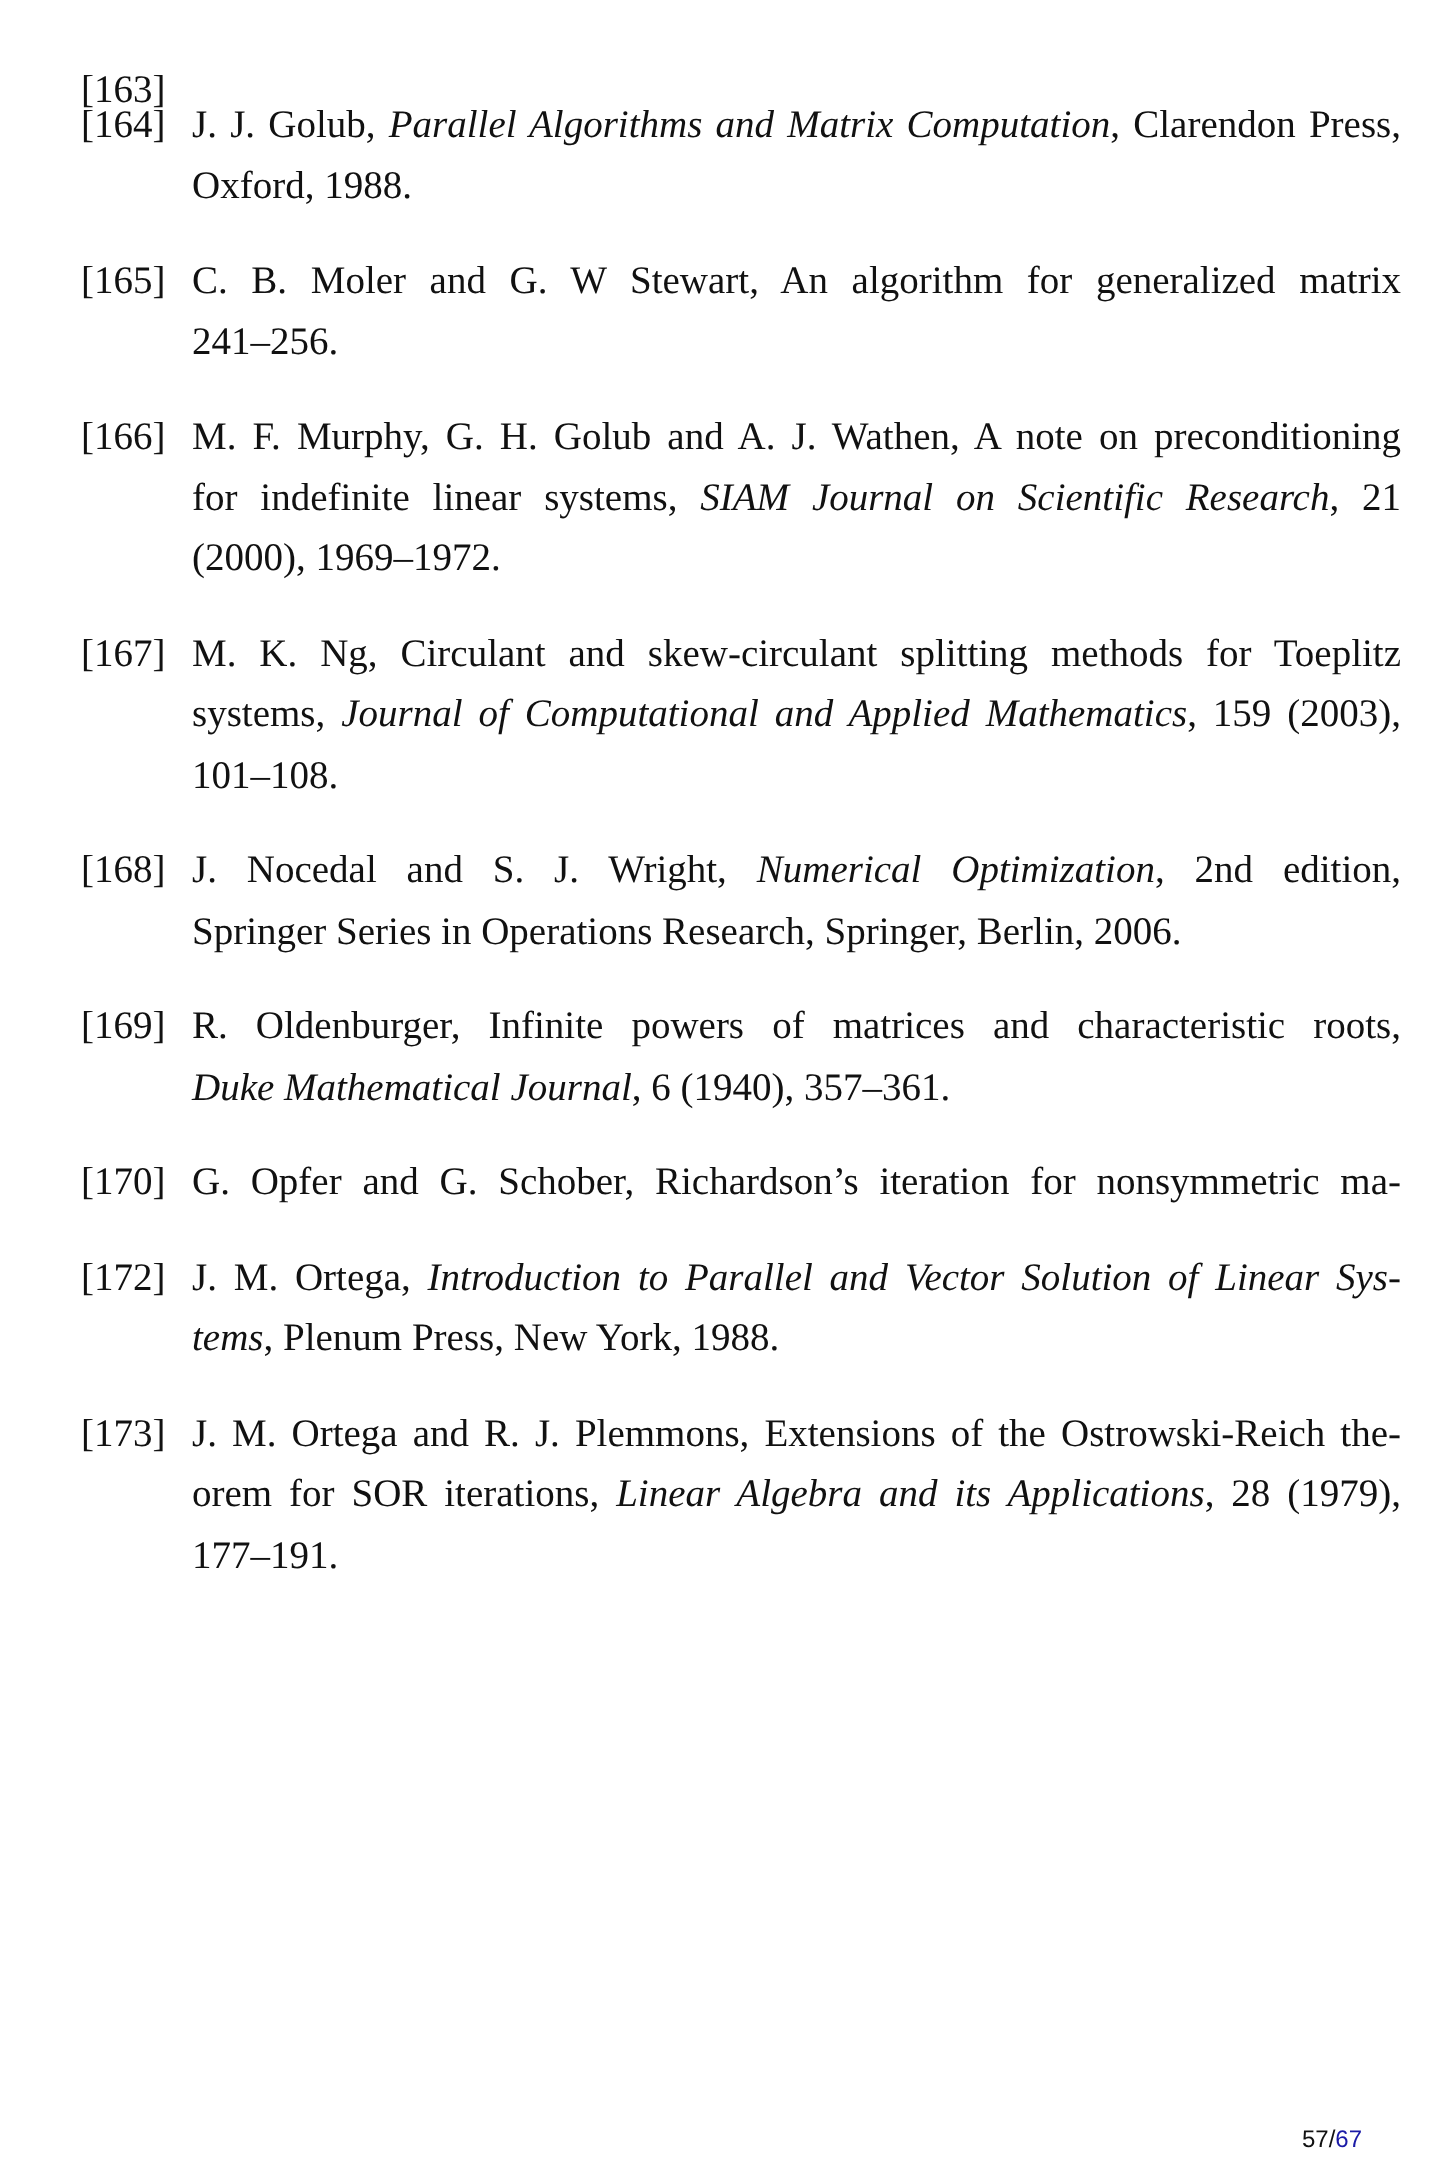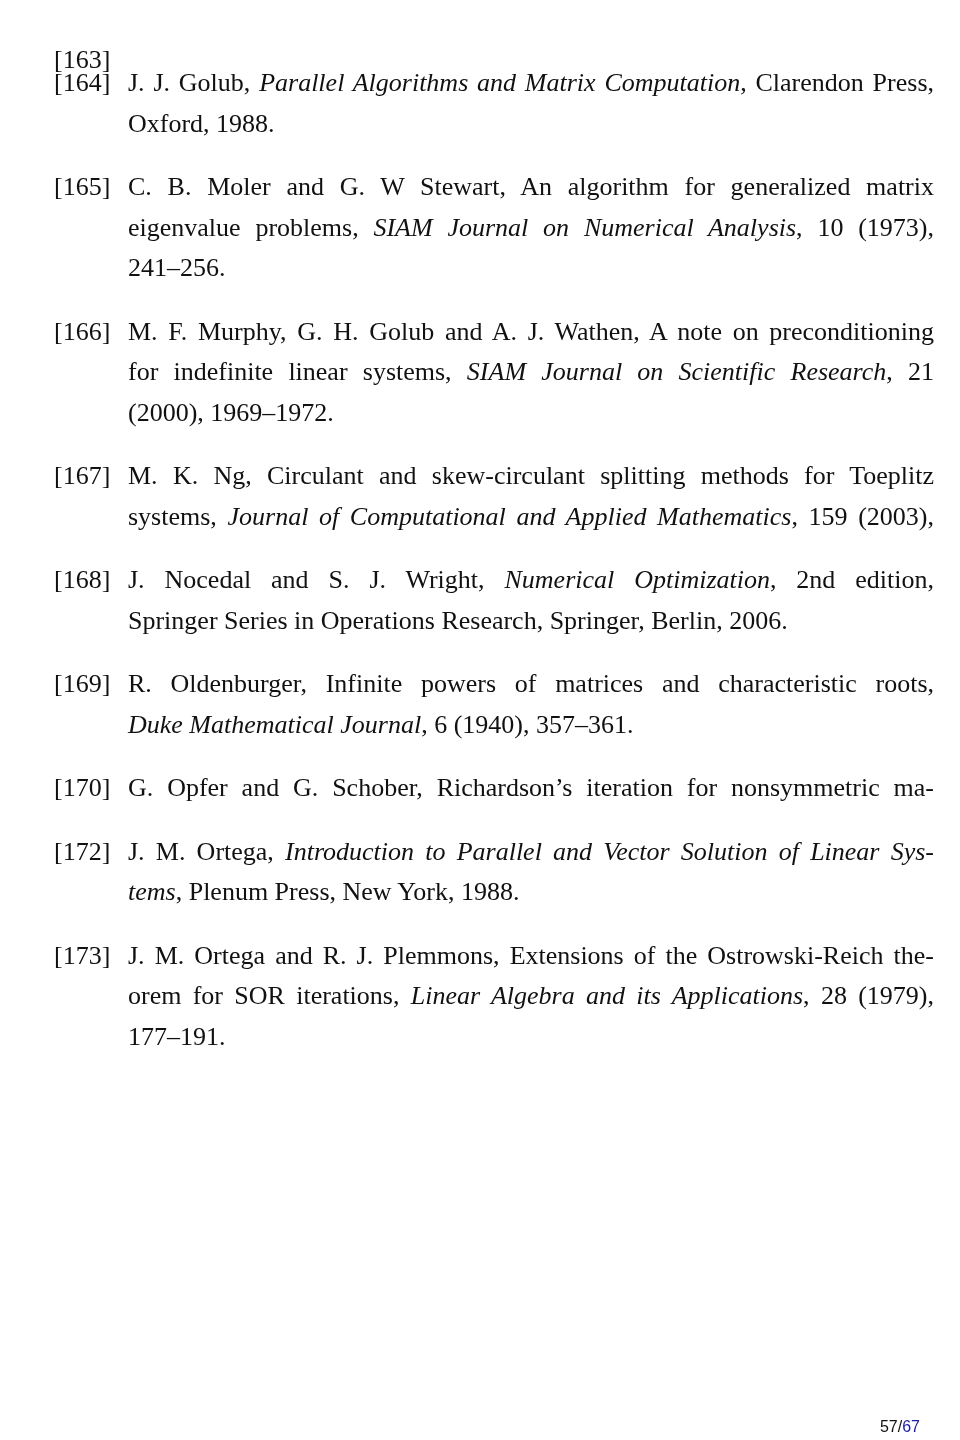--- a/index.html
+++ b/index.html
@@ -15,21 +15,21 @@
     font-size: 26px; line-height: 40.5px;
   }
   .ref-body { margin-left: 114px; width: 806px; }
   .line {
     font-size: 26px; line-height: 40.5px; height: 40.5px;
     white-space: nowrap; text-align: justify; text-align-last: justify;
   }
   .line.last { text-align-last: left; }
   .it { font-style: italic; }
   .page-num {
-    position: absolute; right: 40px; top: 1418px;
+    position: absolute; right: 52px; top: 1418px;
     font-family: "Liberation Sans", "DejaVu Sans", sans-serif;
     font-size: 16px; color: #111111;
   }
   .page-num .total { color: #1a1aa6; }
 </style>
 </head>
 <body>
 
 <div class="refs" id="refs">
     <div class="ref">
@@ -39,37 +39,37 @@
       <div class="ref-num">[164]</div>
       <div class="ref-body">
         <div class="line"><span>J. J. Golub, </span><span class="it">Parallel Algorithms and Matrix Computation</span><span>, Clarendon Press,</span></div>
         <div class="line last"><span>Oxford, 1988.</span></div>
       </div>
     </div>
     <div class="ref">
       <div class="ref-num">[165]</div>
       <div class="ref-body">
         <div class="line"><span>C. B. Moler and G. W Stewart, An algorithm for generalized matrix</span></div>
-        <div class="line"><span>eigenvalue problems, </span><span class="it">SIAM Journal on Numerical Analysis</span><span>, 10 (1973),</span></div>
         <div class="line last"><span>241–256.</span></div>
       </div>
     </div>
     <div class="ref">
       <div class="ref-num">[166]</div>
       <div class="ref-body">
         <div class="line"><span>M. F. Murphy, G. H. Golub and A. J. Wathen, A note on preconditioning</span></div>
         <div class="line"><span>for indefinite linear systems, </span><span class="it">SIAM Journal on Scientific Research</span><span>, 21</span></div>
         <div class="line last"><span>(2000), 1969–1972.</span></div>
       </div>
     </div>
     <div class="ref">
       <div class="ref-num">[167]</div>
       <div class="ref-body">
         <div class="line"><span>M. K. Ng, Circulant and skew-circulant splitting methods for Toeplitz</span></div>
         <div class="line"><span>systems, </span><span class="it">Journal of Computational and Applied Mathematics</span><span>, 159 (2003),</span></div>
+        <div class="line last"><span>101–108.</span></div>
       </div>
     </div>
     <div class="ref">
       <div class="ref-num">[168]</div>
       <div class="ref-body">
         <div class="line"><span>J. Nocedal and S. J. Wright, </span><span class="it">Numerical Optimization</span><span>, 2nd edition,</span></div>
         <div class="line last"><span>Springer Series in Operations Research, Springer, Berlin, 2006.</span></div>
       </div>
     </div>
     <div class="ref">

